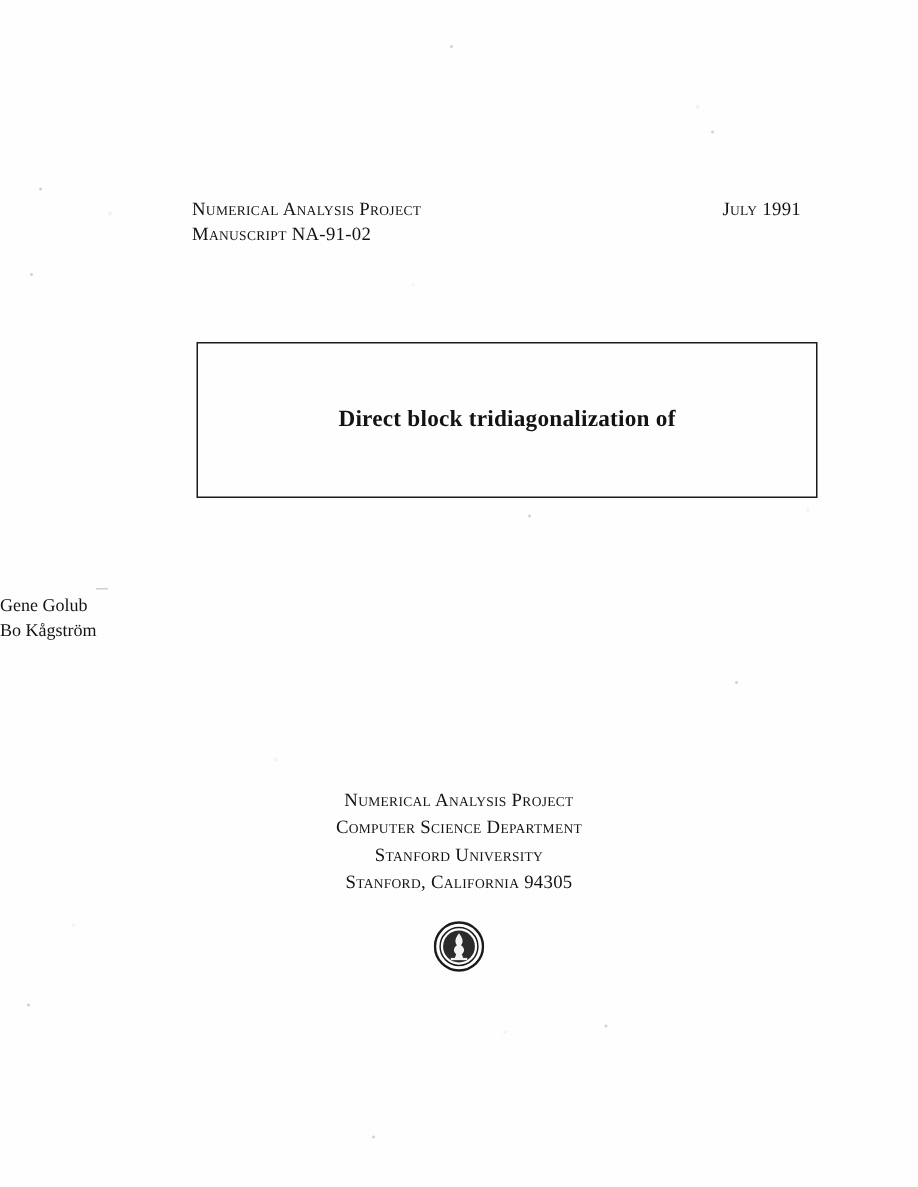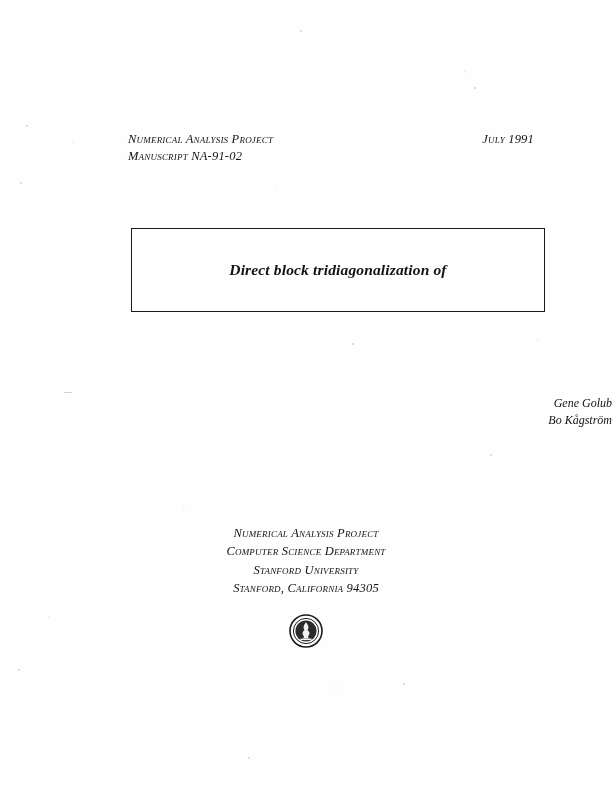--- a/index.html
+++ b/index.html
@@ -22,21 +22,20 @@
     inset: 0;
     background:
       radial-gradient(circle at 12% 18%, rgba(0,0,0,0.05) 0 1px, transparent 1.5px),
       radial-gradient(circle at 76% 9%, rgba(0,0,0,0.05) 0 1px, transparent 1.5px),
       radial-gradient(circle at 30% 64%, rgba(0,0,0,0.04) 0 1px, transparent 1.5px),
       radial-gradient(circle at 88% 43%, rgba(0,0,0,0.04) 0 1px, transparent 1.5px),
       radial-gradient(circle at 55% 87%, rgba(0,0,0,0.04) 0 1px, transparent 1.5px),
       radial-gradient(circle at 8%  78%, rgba(0,0,0,0.04) 0 1px, transparent 1.5px),
       radial-gradient(circle at 45% 24%, rgba(0,0,0,0.03) 0 1px, transparent 1.5px),
       #fefefe;
-    font-style: italic;
   }
 
   .smallcaps {
     font-variant: small-caps;
     letter-spacing: 0.2px;
   }
 
   
   .header {
     position: absolute;
@@ -56,21 +55,21 @@
     padding-top: 1px;
     margin-left: 29px;
   }
 
   
   .title-box {
     position: absolute;
     top: 228px;
     left: 131px;
     width: 414px;
-    height: 84px;
+    height: 104px;
     border: 1.3px solid #1a1a1a;
     box-sizing: border-box;
     display: flex;
     flex-direction: column;
     justify-content: center;
     align-items: center;
     gap: 11px;
   }
   .title-line {
     font-size: 15.5px;
@@ -88,21 +87,21 @@
     text-align: center;
     font-size: 11.5px;
   }
 
   
   .authors {
     position: absolute;
     top: 395px;
     left: 0;
     width: 612px;
-    text-align: right;
+    text-align: left;
     font-size: 12px;
     line-height: 1.42;
   }
 
   
   .affiliation {
     position: absolute;
     top: 524px;
     left: 0;
     width: 612px;

